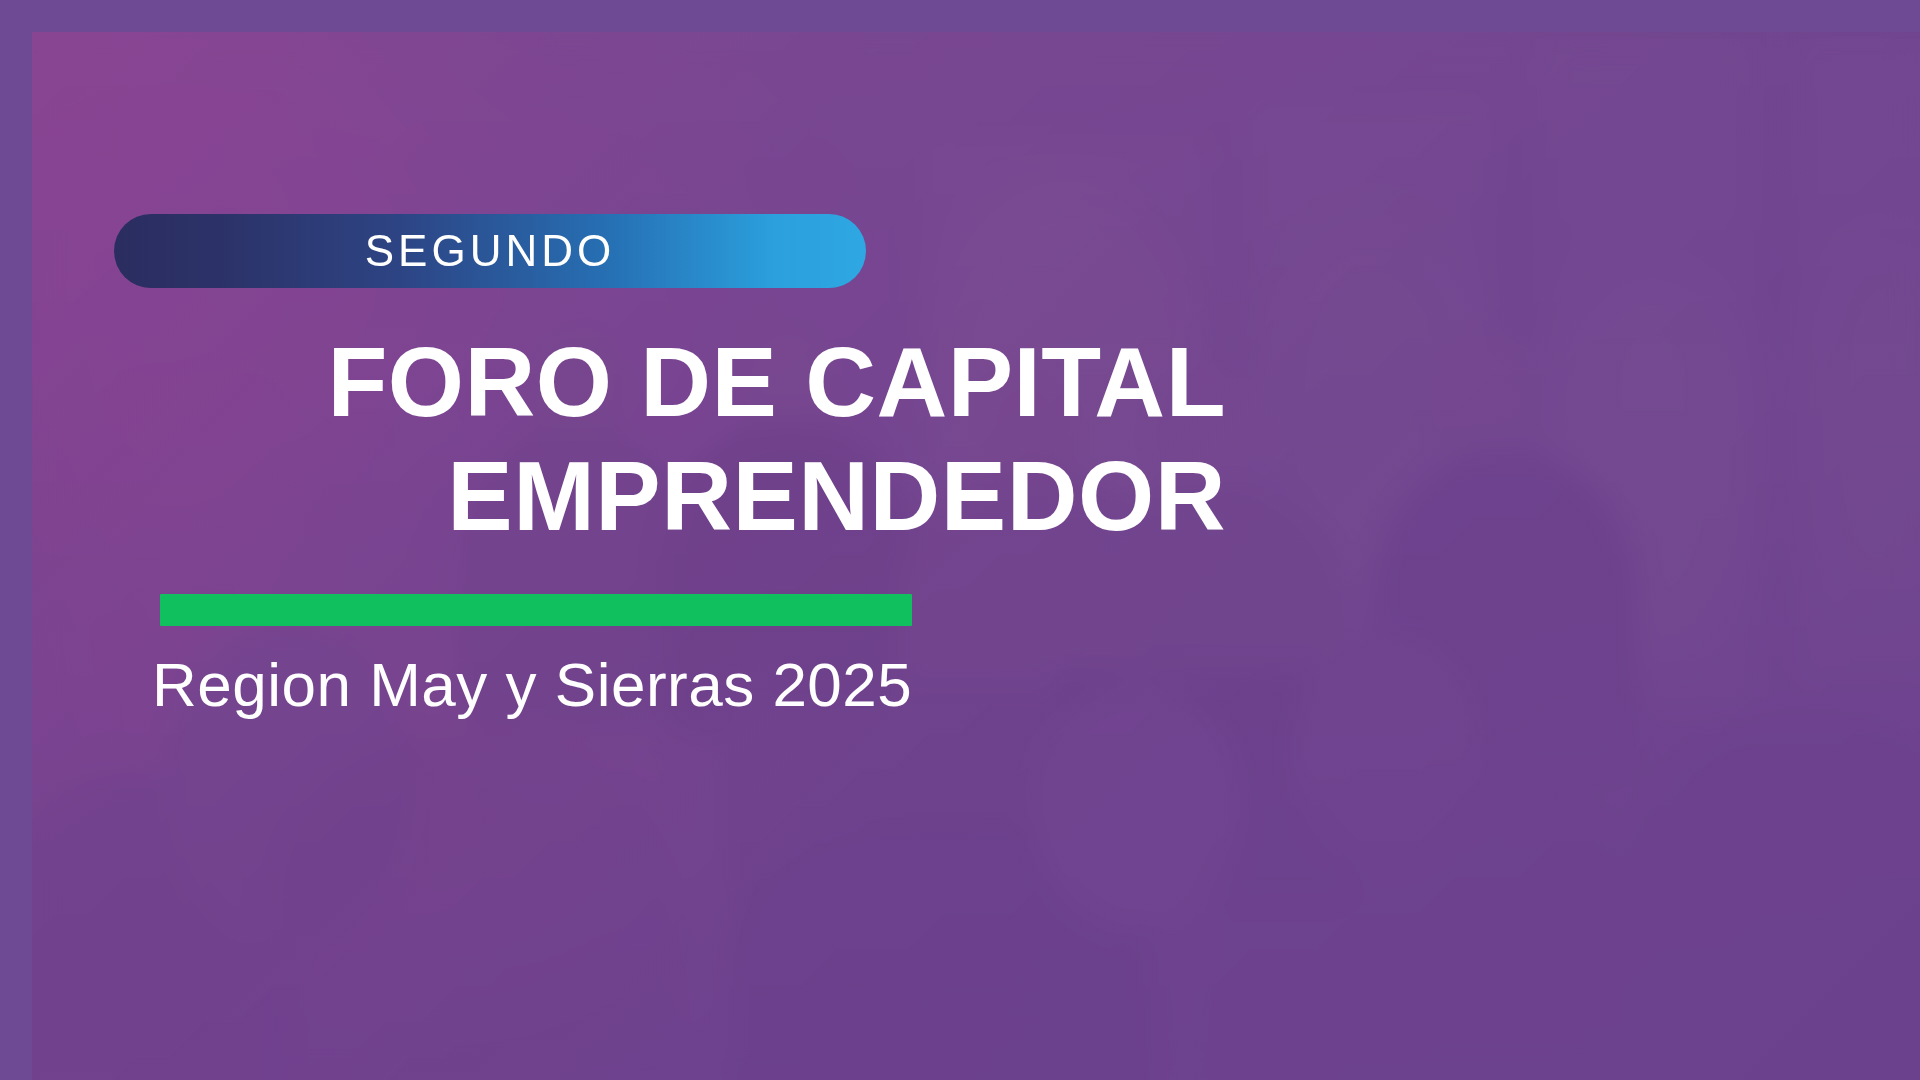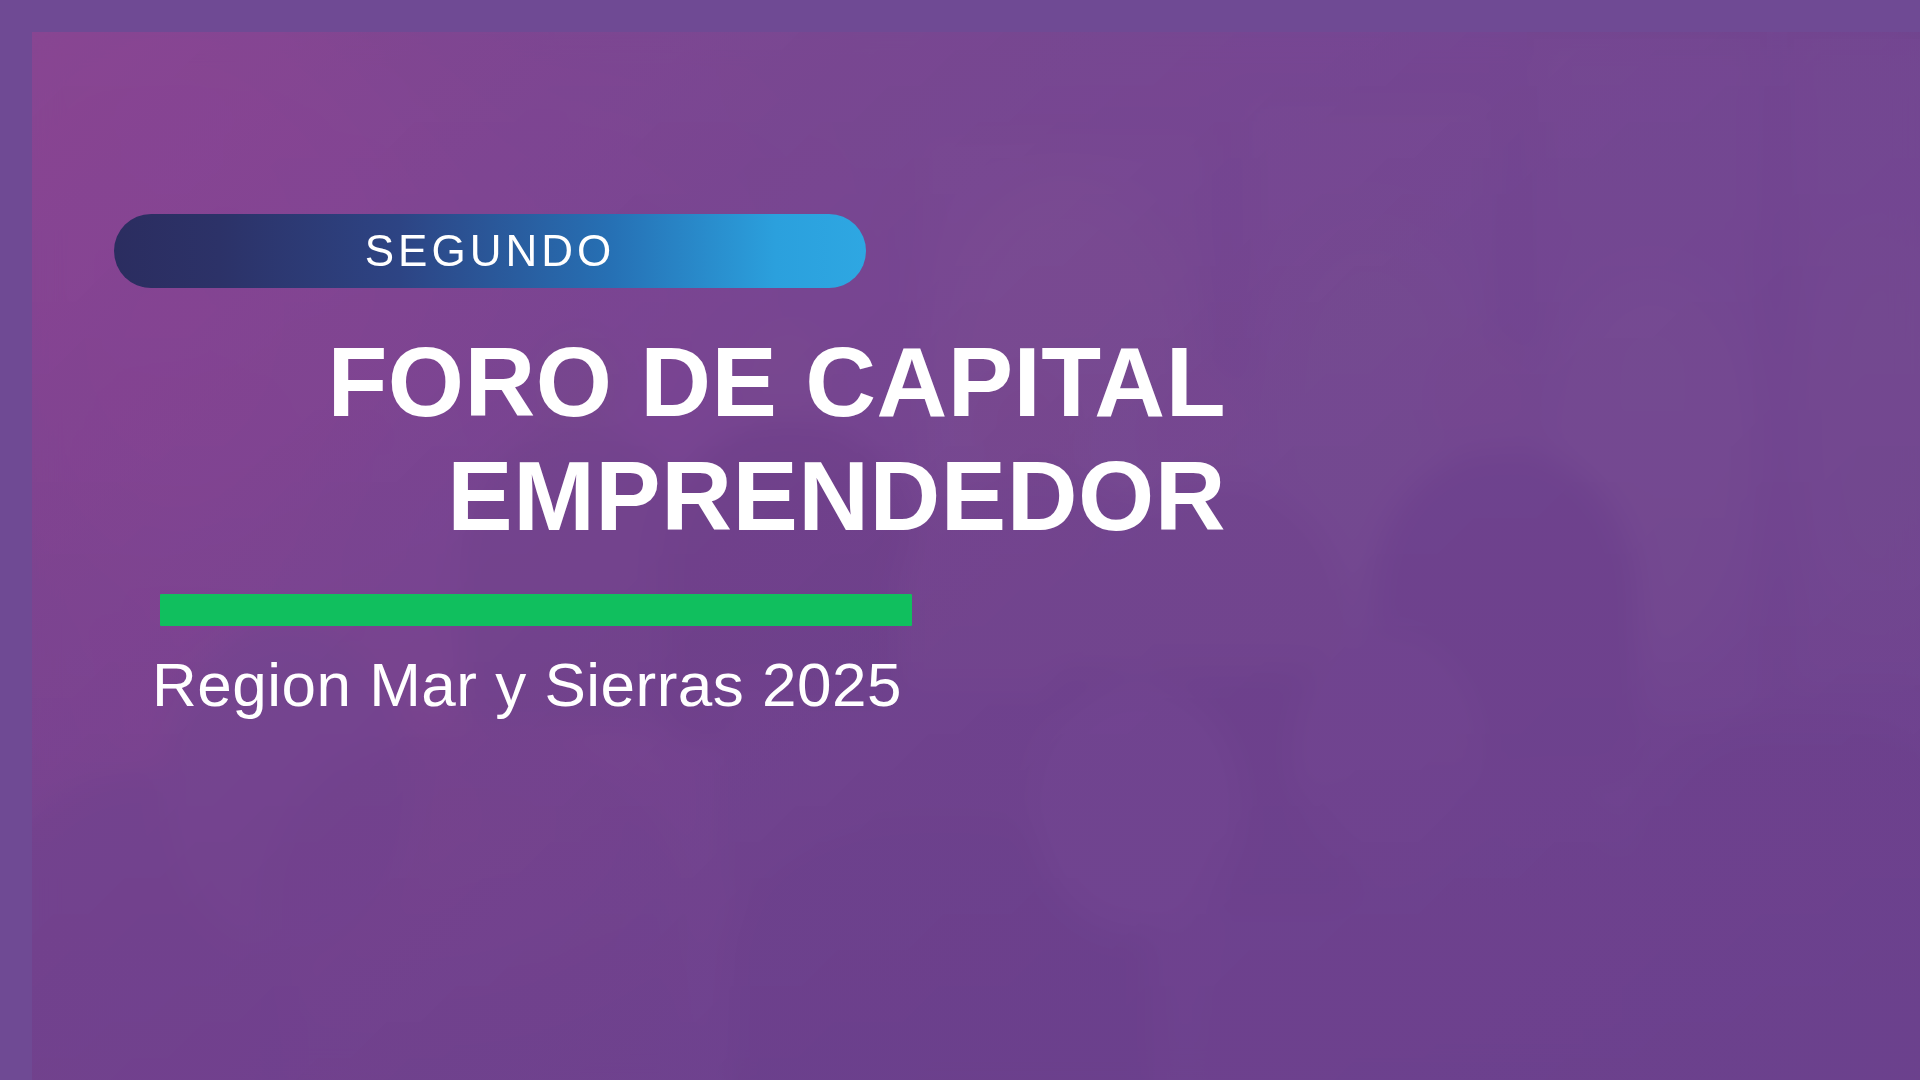--- a/index.html
+++ b/index.html
@@ -264,16 +264,16 @@
   <div id="content">
 
     <div id="badge">
       <span id="badge-label">SEGUNDO</span>
     </div>
 
     <h1 id="headline">FORO DE CAPITAL EMPRENDEDOR</h1>
 
     <div id="divider"></div>
 
-    <div id="subtitle">Region Mar y Sierras 2025</div>
+    <div id="subtitle">Region May y Sierras 2025</div>
 
   </div>
 </div>
 
 </body></html>

